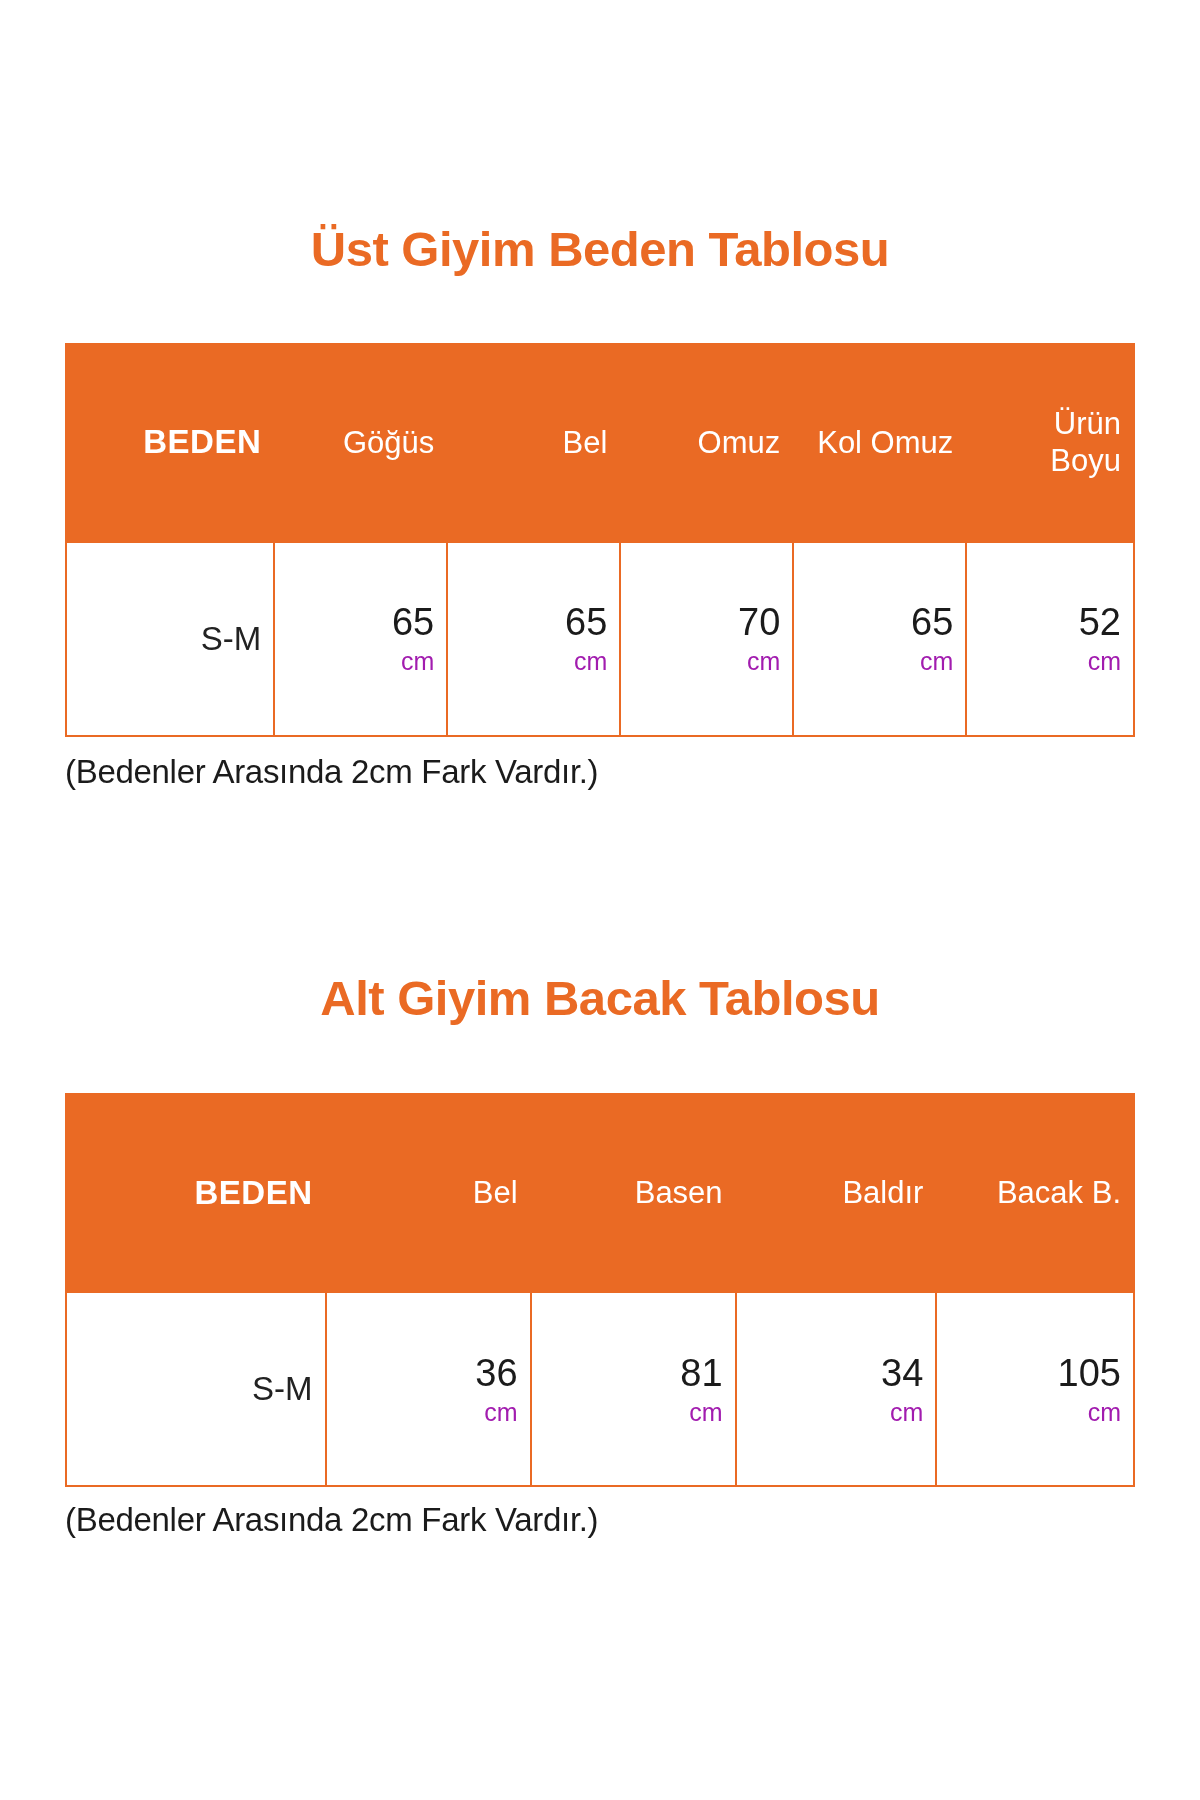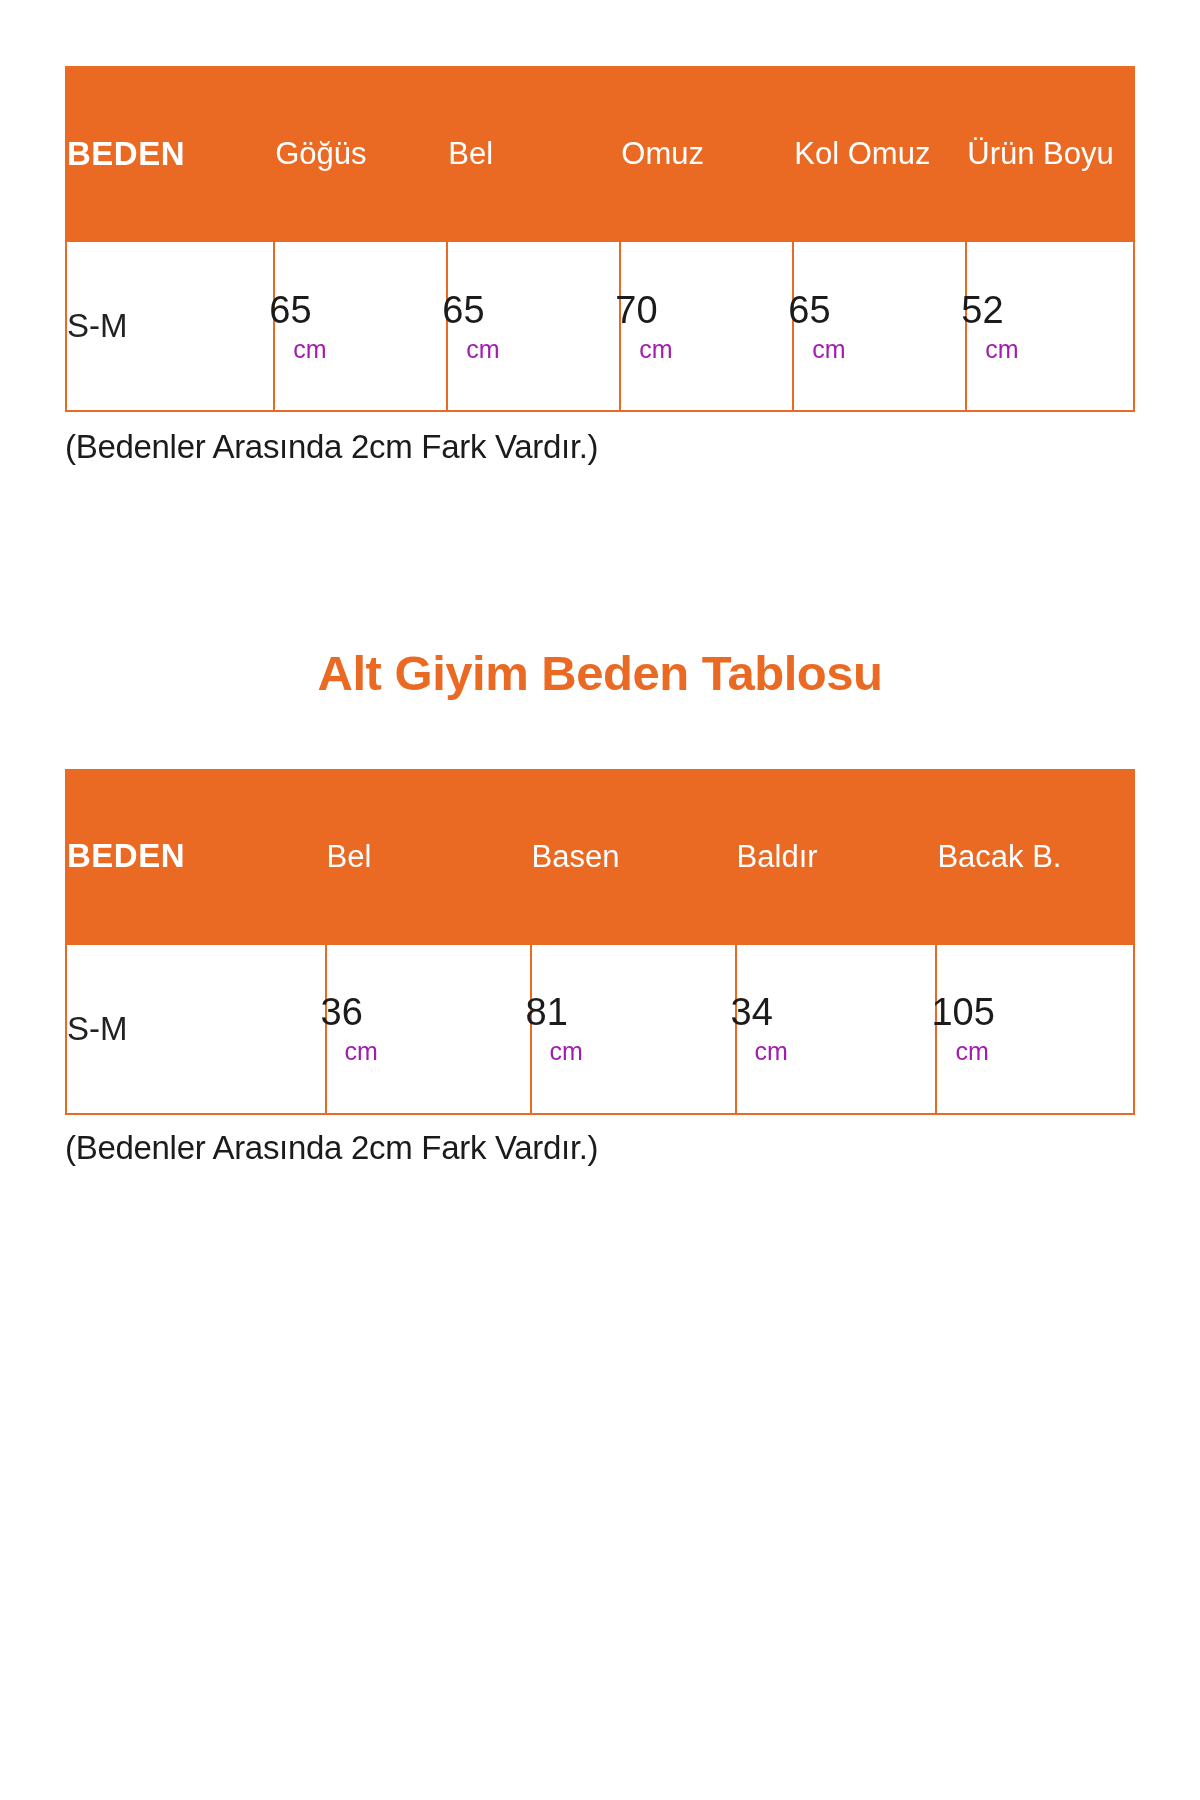--- a/index.html
+++ b/index.html
@@ -38,23 +38,23 @@
   table {
     border-collapse: collapse;
     table-layout: fixed;
     width: 100%;
   }
   #upper-table-wrap { margin-top: 66px; }
   #lower-table-wrap { margin-top: 68px; }
 
   th, td {
     border: 2px solid #ea6a24;
-    text-align: left;
+    text-align: right;
     vertical-align: middle;
-    padding: 0;
+    padding: 12px;
   }
   thead th {
     background: #ea6a24;
     color: #ffffff;
     font-weight: normal;
     font-size: 31px;
     line-height: 1.17;
     height: 172px;
   }
   thead th.beden-head {
@@ -121,20 +121,21 @@
   .l-c2 { width: 19.2%; }
   .l-c3 { width: 19.2%; }
   .l-c4 { width: 18.8%; }
   .l-c5 { width: 18.5%; }
 </style>
 </head>
 <body>
 
 <div class="page">
 
+  <h1 class="section-title" id="upper-title">Üst Giyim Beden Tablosu</h1>
 
   <div id="upper-table-wrap">
     <table>
       <colgroup>
         <col class="u-c1">
           <col class="u-c2">
           <col class="u-c3">
         <col class="u-c4">
           <col class="u-c5">
           <col class="u-c6">
@@ -182,21 +183,21 @@
               <span class="unit">cm</span>
             </span>
           </td>
         </tr>
       </tbody>
     </table>
   </div>
 
   <div class="note" id="upper-note">(Bedenler Arasında 2cm Fark Vardır.)</div>
 
-  <h1 class="section-title" id="lower-title">Alt Giyim Beden Tablosu</h1>
+  <h1 class="section-title" id="lower-title">Alt Giyim Bacak Tablosu</h1>
 
   <div id="lower-table-wrap">
     <table>
       <colgroup>
         <col class="l-c1">
           <col class="l-c2">
           <col class="l-c3">
         <col class="l-c4">
           <col class="l-c5">
       </colgroup>

